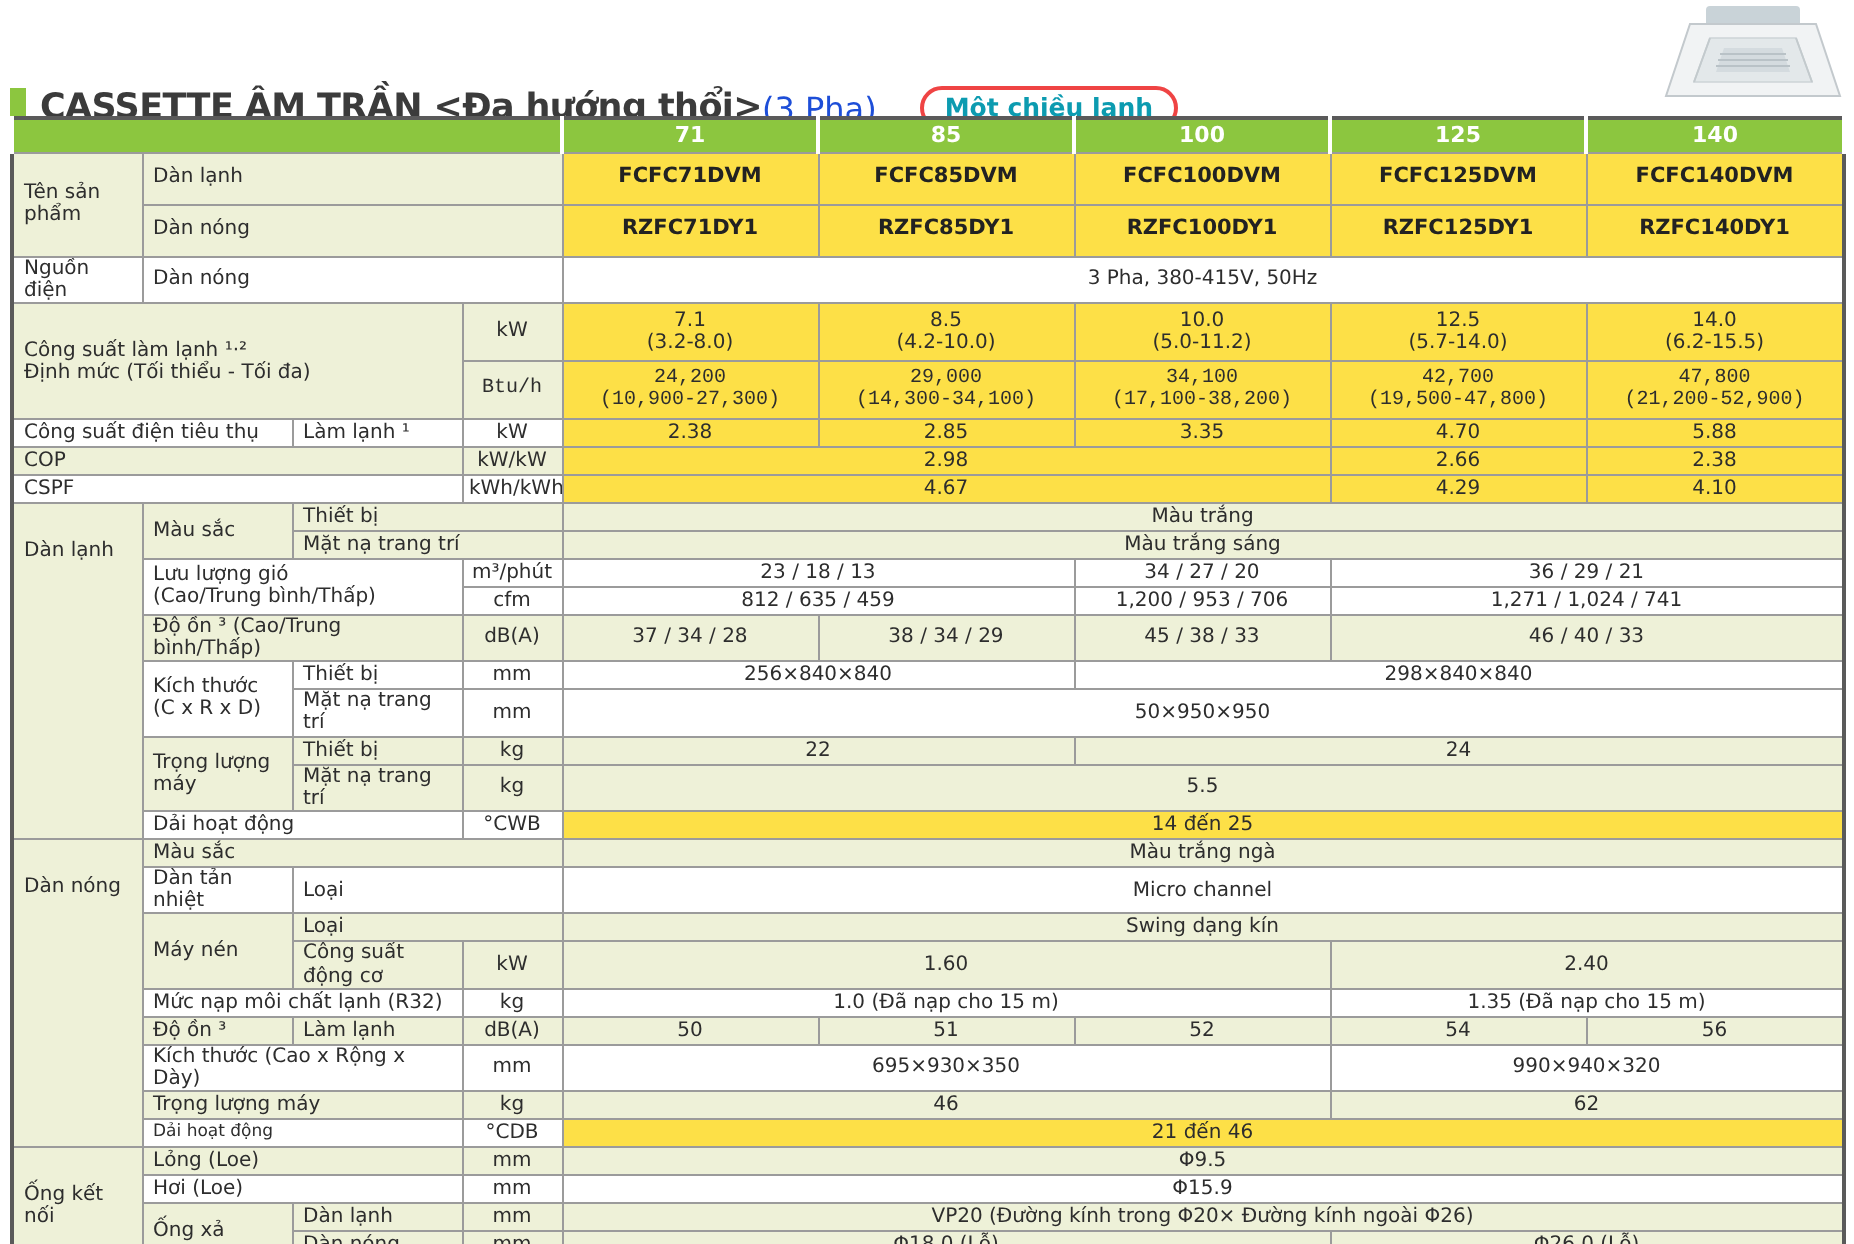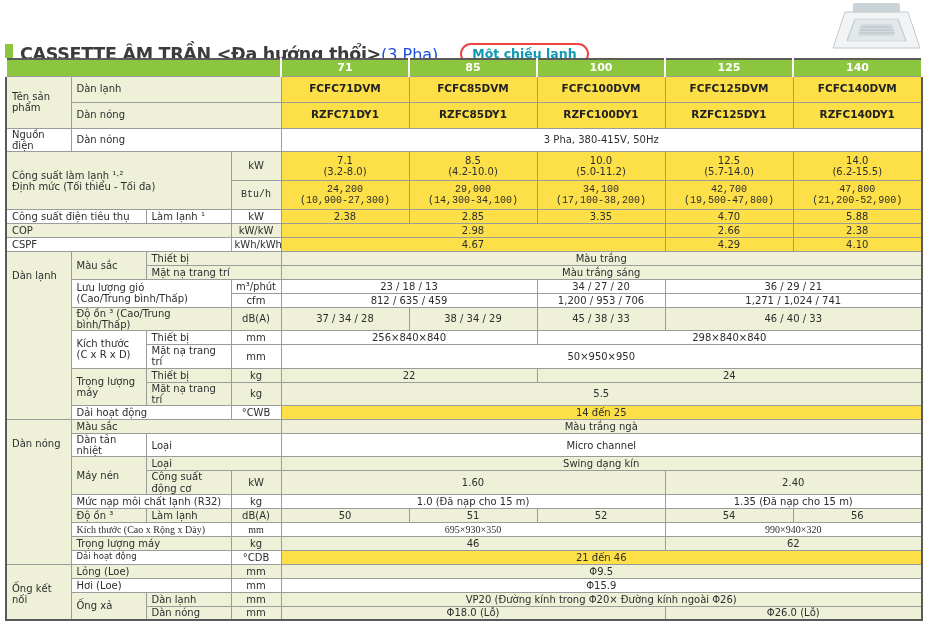--- a/index.html
+++ b/index.html
@@ -251,21 +251,21 @@
       <tr class="sep" style="height: 14px;">
         <td class="y lbl">Độ ồn ³</td>
         <td class="y lbl">Làm lạnh</td>
         <td class="y">dB(A)</td>
         <td class="y">50</td>
         <td class="y">51</td>
         <td class="y">52</td>
         <td class="y">54</td>
         <td class="y">56</td>
       </tr>
-      <tr class="sep" style="height: 14px; font-family: Liberation Serif, serif;">
+      <tr class="sep" style="height: 14px;">
         <td colspan="2" class="w lbl">Kích thước (Cao x Rộng x Dày)</td>
         <td class="w">mm</td>
         <td colspan="3" class="w">695×930×350</td>
         <td colspan="2" class="w">990×940×320</td>
       </tr>
       <tr class="sep" style="height: 14px;">
         <td colspan="2" class="y lbl">Trọng lượng máy</td>
         <td class="y">kg</td>
         <td colspan="3" class="y">46</td>
         <td colspan="2" class="y">62</td>

